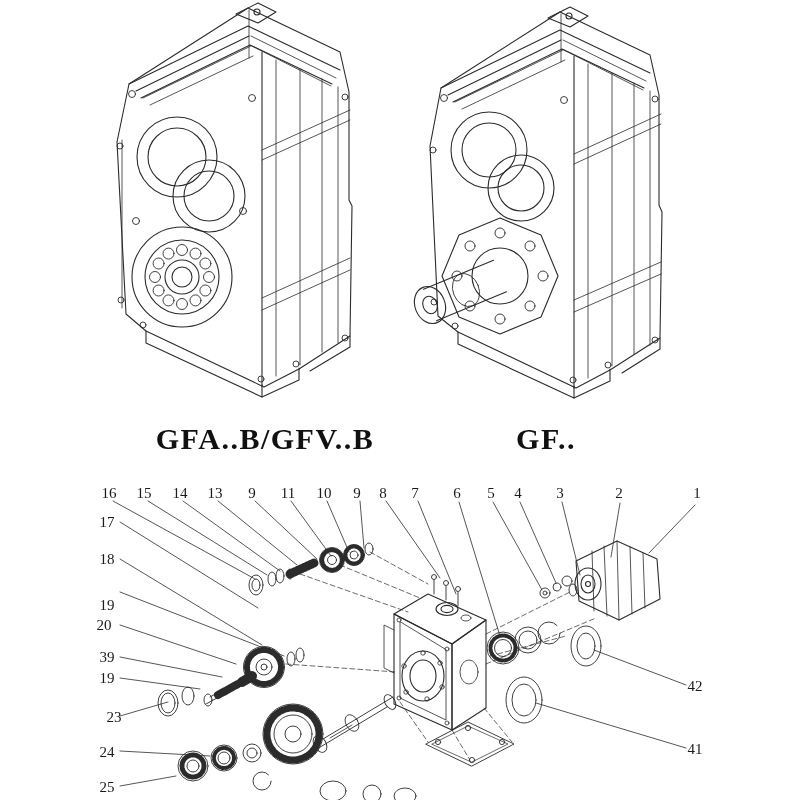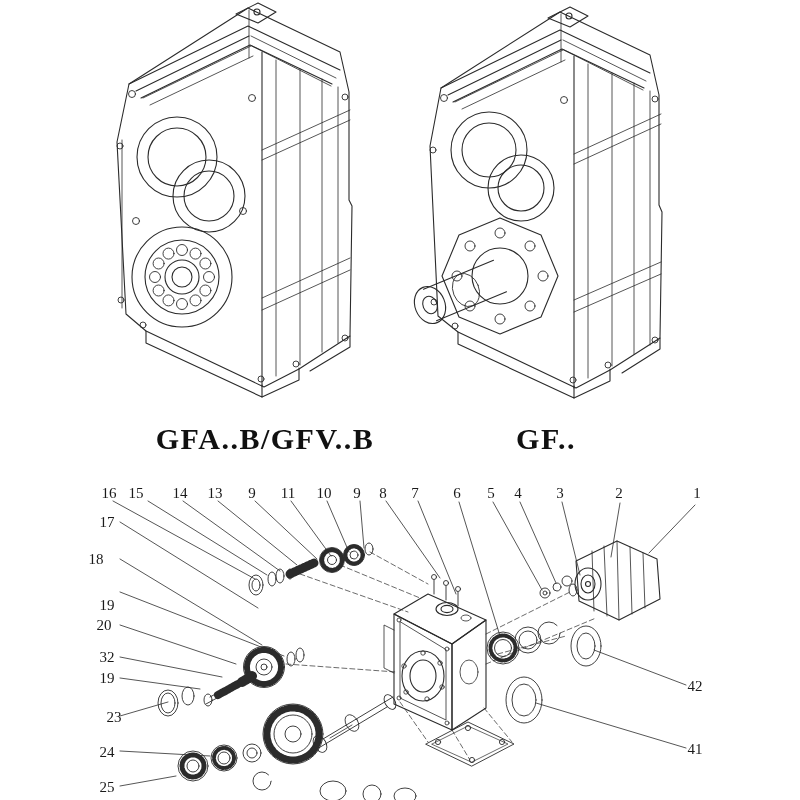--- a/index.html
+++ b/index.html
@@ -346,41 +346,41 @@
         <circle cx="472" cy="760" r="2.6"></circle>
       </g>
 
     </g>
   </svg>
 
   <div class="model-label" style="left:265px; top:422px">GFA..B/GFV..B</div>
   <div class="model-label" style="left:546px; top:422px">GF..</div>
 
   <span class="co" style="left:109px; top:493px">16</span>
-  <span class="co" style="left:136px; top:493px">15</span>
+  <span class="co" style="left:144px; top:493px">15</span>
   <span class="co" style="left:180px; top:493px">14</span>
   <span class="co" style="left:215px; top:493px">13</span>
   <span class="co" style="left:252px; top:493px">9</span>
   <span class="co" style="left:288px; top:493px">11</span>
   <span class="co" style="left:324px; top:493px">10</span>
   <span class="co" style="left:357px; top:493px">9</span>
   <span class="co" style="left:383px; top:493px">8</span>
   <span class="co" style="left:415px; top:493px">7</span>
   <span class="co" style="left:457px; top:493px">6</span>
   <span class="co" style="left:491px; top:493px">5</span>
   <span class="co" style="left:518px; top:493px">4</span>
   <span class="co" style="left:560px; top:493px">3</span>
   <span class="co" style="left:619px; top:493px">2</span>
   <span class="co" style="left:697px; top:493px">1</span>
 
   <span class="co" style="left:107px; top:522px">17</span>
-  <span class="co" style="left:96px; top:559px">18</span>
+  <span class="co" style="left:107px; top:559px">18</span>
   <span class="co" style="left:107px; top:605px">19</span>
   <span class="co" style="left:104px; top:625px">20</span>
-  <span class="co" style="left:107px; top:657px">32</span>
+  <span class="co" style="left:107px; top:657px">39</span>
   <span class="co" style="left:107px; top:678px">19</span>
   <span class="co" style="left:114px; top:717px">23</span>
   <span class="co" style="left:107px; top:752px">24</span>
   <span class="co" style="left:107px; top:787px">25</span>
 
   <span class="co" style="left:695px; top:686px">42</span>
   <span class="co" style="left:695px; top:749px">41</span>
 
 </div>
 

